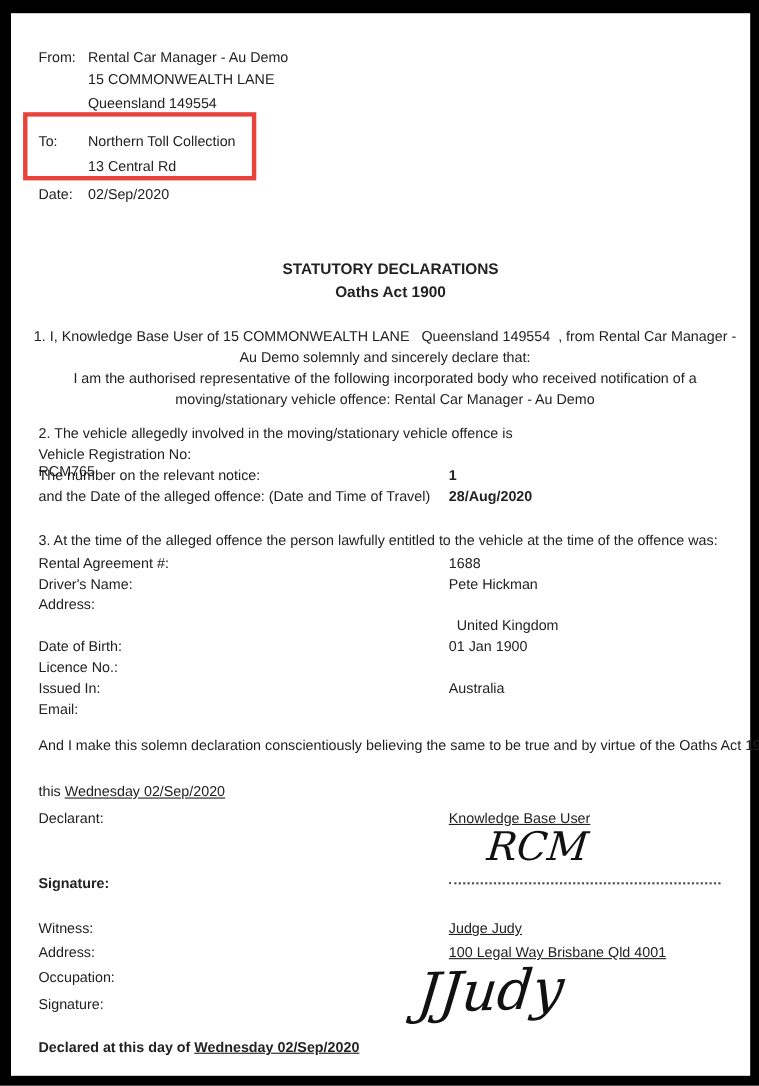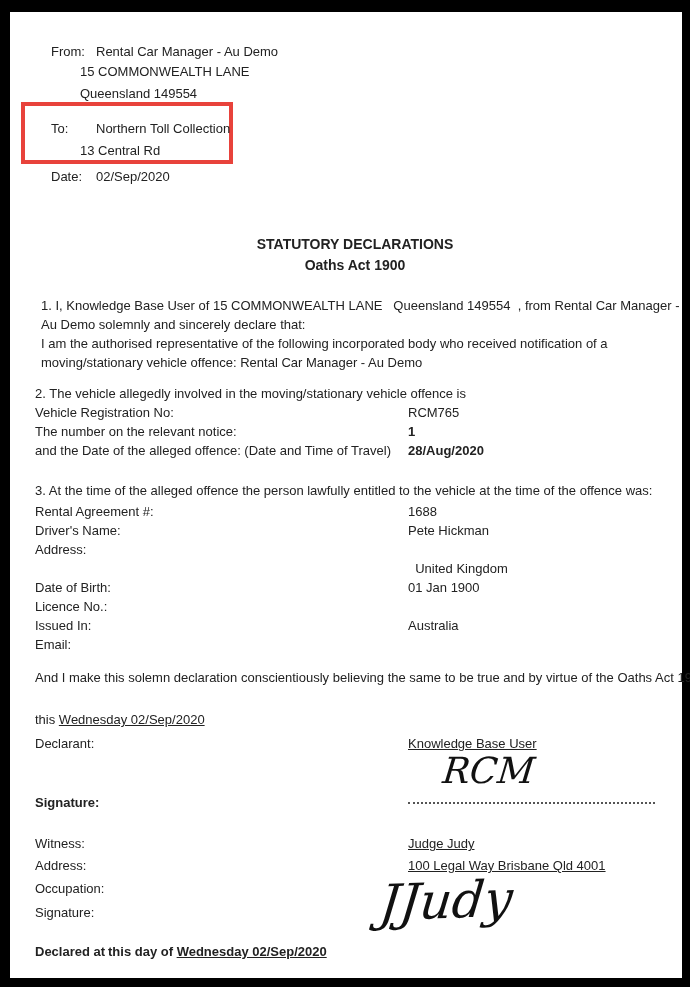--- a/index.html
+++ b/index.html
@@ -27,35 +27,36 @@
     background:#ffffff;
   }
   .abs {
     position:absolute;
     font-size:13px;
     line-height:16px;
     white-space:nowrap;
   }
   .row { display:flex; }
   .row .lbl { flex:none; width:373px; white-space:pre; }
-  .row .lbl-sm { flex:none; width:45px; white-space:pre;margin-left:16px; }
+  .row .lbl-sm { flex:none; width:45px; white-space:pre; }
   .row .lbl-med { flex:none; width:73px; white-space:pre; }
   .val { white-space:pre; }
   .u { text-decoration:underline; }
   .b { font-weight:bold; }
   .title-line {
     left:35px; width:640px;
     text-align:center;
     font-weight:bold;
     font-size:14px;
   }
   .para {
-    left:41px; width:650px;
+    left:25px; width:650px;
     white-space:pre-wrap;
     line-height:19px;
+    text-align:center;
   }
   .hl-box {
     position:absolute;
     left:21px; top:102px;
     width:212px; height:62px;
     border:4px solid var(--highlight-red);
   }
   .dotline {
     position:absolute;
     left:408px; top:792px;
@@ -106,21 +107,21 @@
     <span class="val">02/Sep/2020</span>
   </div>
 
   <div class="abs title-line" style="top:236px;">STATUTORY DECLARATIONS</div>
   <div class="abs title-line" style="top:257px;">Oaths Act 1900</div>
 
   <div class="abs para" style="top:296px;">1. I, Knowledge Base User of 15 COMMONWEALTH LANE   Queensland 149554  , from Rental Car Manager - Au Demo solemnly and sincerely declare that:</div>
   <div class="abs para" style="top:334px;">I am the authorised representative of the following incorporated body who received notification of a moving/stationary vehicle offence: Rental Car Manager - Au Demo</div>
 
   <div class="abs" style="left:35px; top:386px;">2. The vehicle allegedly involved in the moving/stationary vehicle offence is</div>
-  <div class="abs row" style="left:35px; top:405px;">
+  <div class="abs row" style="left:35px; top:405px;flex-direction:column;">
     <span class="lbl">Vehicle Registration No:</span>
     <span class="val">RCM765</span>
   </div>
   <div class="abs row" style="left:35px; top:424px;">
     <span class="lbl">The number on the relevant notice:</span>
     <span class="val b">1</span>
   </div>
   <div class="abs row" style="left:35px; top:443px;">
     <span class="lbl">and the Date of the alleged offence: (Date and Time of Travel)</span>
     <span class="val b">28/Aug/2020</span>

